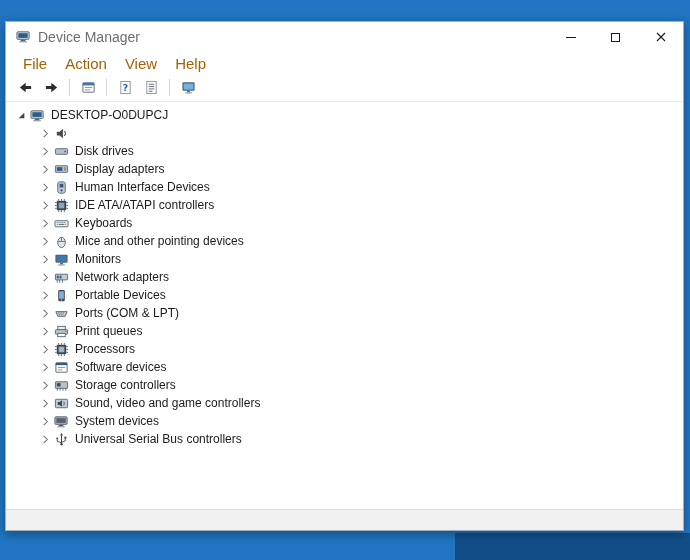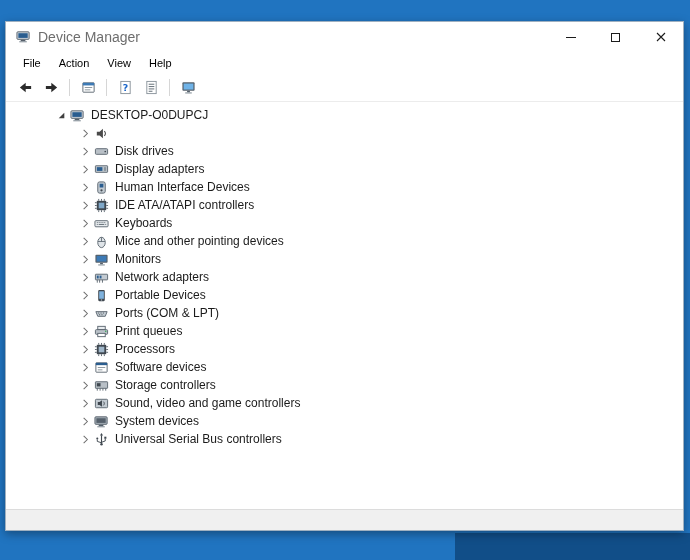--- a/index.html
+++ b/index.html
@@ -23,27 +23,27 @@
   }
   
   .titlebar{height:30px;display:flex;align-items:center;flex:0 0 auto;}
   .titlebar .app-icon{width:16px;height:16px;margin:0 6px 0 10px;display:inline-flex;}
   .title-text{font-size:14px;color:var(--title-text,#6e6e6e);flex:1 1 auto;white-space:nowrap;}
   .caption-btn{width:45px;height:30px;display:flex;align-items:center;justify-content:center;flex:0 0 auto;cursor:default;}
   .min-glyph{width:10px;height:1px;background:#1b1b1b;}
   .max-glyph{width:9px;height:9px;border:1px solid #1b1b1b;box-sizing:border-box;}
   
   .menubar{height:22px;display:flex;align-items:center;padding-left:8px;flex:0 0 auto;}
-  .menu-item{font-size:11px;color:#000000;padding:2px 9px;cursor:default;}
+  .menu-item{font-size:15px;color:#a16207;padding:2px 9px;cursor:default;}
   
   .toolbar{height:27px;display:flex;align-items:center;padding-left:6px;flex:0 0 auto;border-bottom:1px solid #ececec;}
   .tool-btn{width:24px;height:23px;display:flex;align-items:center;justify-content:center;margin:0 1px;cursor:default;}
   .tool-sep{width:1px;height:17px;background:#d6d6d6;margin:0 5px;}
   
-  .tree-area{flex:1 1 auto;overflow:hidden;background:#fff;padding-top:4px;margin-left:40px;}
+  .tree-area{flex:1 1 auto;overflow:hidden;background:#fff;padding-top:4px;}
   .tree-row{height:18px;display:flex;align-items:center;font-size:12px;color:var(--tree-text,#1b1b1b);white-space:nowrap;cursor:default;}
   .tree-row.root{padding-left:8px;}
   .tree-row.child{padding-left:32px;}
   .chev{width:14px;height:14px;display:inline-flex;align-items:center;justify-content:center;flex:0 0 auto;}
   .node-icon{width:15px;height:15px;display:inline-flex;align-items:center;justify-content:center;margin:0 4px 0 2px;flex:0 0 auto;}
   .node-label{padding:0 2px;}
   
   .statusbar{height:20px;background:var(--statusbar-bg,#f0f0f0);border-top:1px solid #dcdcdc;flex:0 0 auto;font-size:11px;color:#444;display:flex;align-items:center;padding-left:8px;}
   svg{display:block;}
 </style>

